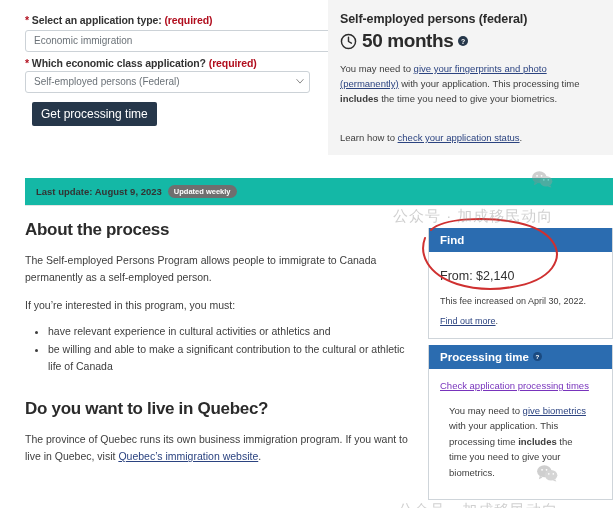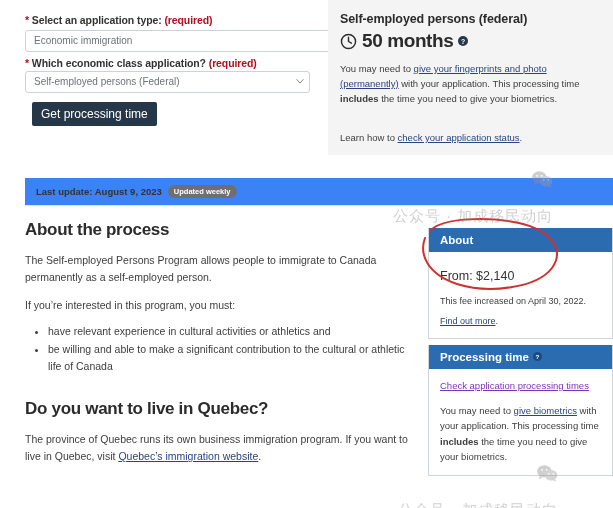--- a/index.html
+++ b/index.html
@@ -120,21 +120,21 @@
     color: #2b4380;
     text-decoration: underline;
   }
 
   
   #last-update-bar {
     position: absolute;
     left: 25px; top: 178px;
     right: 0;
     height: 28px;
-    background: #3b82f6;
+    background: #14b8a6;
     border-bottom: 1px solid #e4e4e4;
     display: flex;
     align-items: center;
     padding-left: 11px;
     box-sizing: border-box;
   }
   #last-update-text {
     font-size: 9.5px;
     font-weight: bold;
     color: #333333;
@@ -217,21 +217,21 @@
     font-size: 9px;
     line-height: 14px;
     color: #3d3d3d;
     margin: 0 0 6px 0;
   }
   .side-note:last-child { margin-bottom: 0; }
   .card-para {
     font-size: 9.5px;
     line-height: 15.5px;
     color: #3d3d3d;
-    margin: 0;
+    margin: 9px;
   }
   a.vlink {
     color: #7834bc;
     text-decoration: underline;
   }
   #fees-card { top: 228px; }
   #proctime-card { top: 345px; }
   #proctime-link-wrap {
     font-size: 9.5px;
     line-height: 15.5px;
@@ -347,21 +347,21 @@
     <li>be willing and able to make a significant contribution to the cultural or athletic life of Canada</li>
   </ul>
 
   <h2 class="section-head second">Do you want to live in Quebec?</h2>
 
   <p class="body-text"><span>The province of Quebec runs its own business immigration program. If you want to live in Quebec, visit </span><a class="ilink" href="#">Quebec’s immigration website</a><span>.</span></p>
 </div>
 
 <div class="side-card" id="fees-card">
   <div class="side-card-head">
-    <span>About</span>
+    <span>Find</span>
   </div>
   <div class="side-card-body">
     <p class="fee-amount">From: $2,140</p>
     <p class="side-note">This fee increased on April 30, 2022.</p>
     <p class="side-note"><a class="ilink" href="#">Find out more</a><span>.</span></p>
   </div>
 </div>
 
 <div class="side-card" id="proctime-card">
   <div class="side-card-head">

